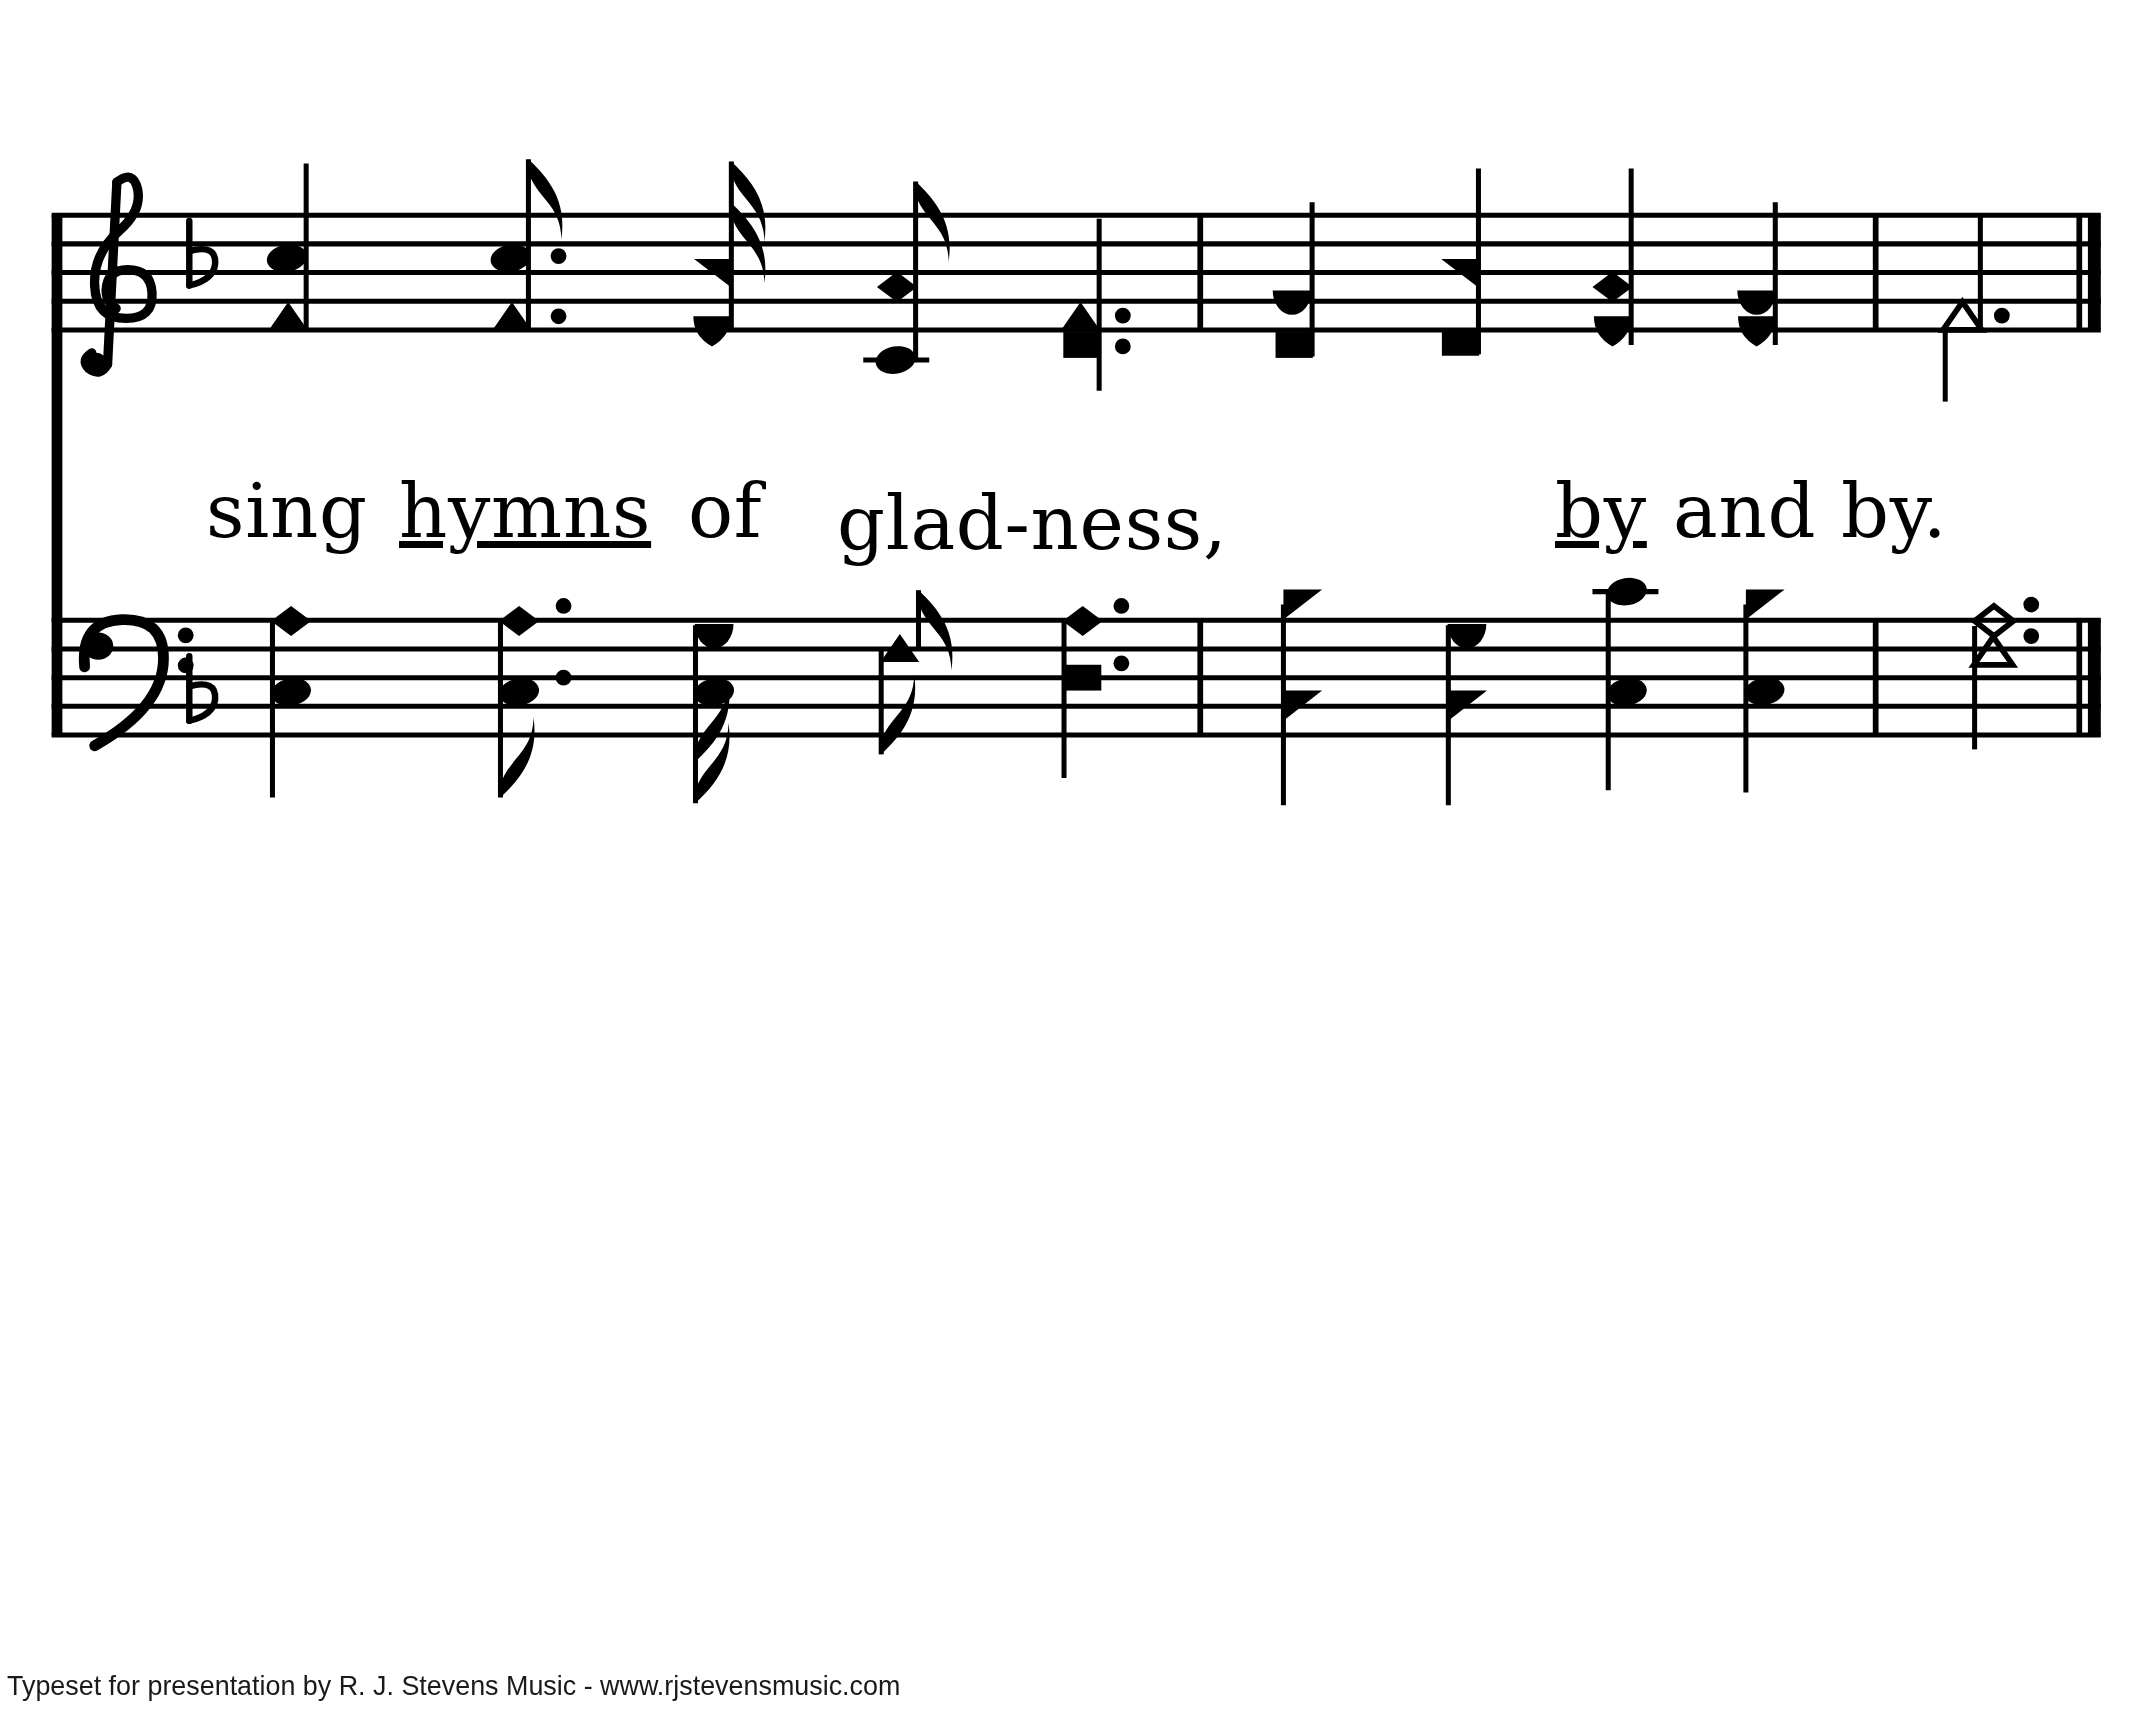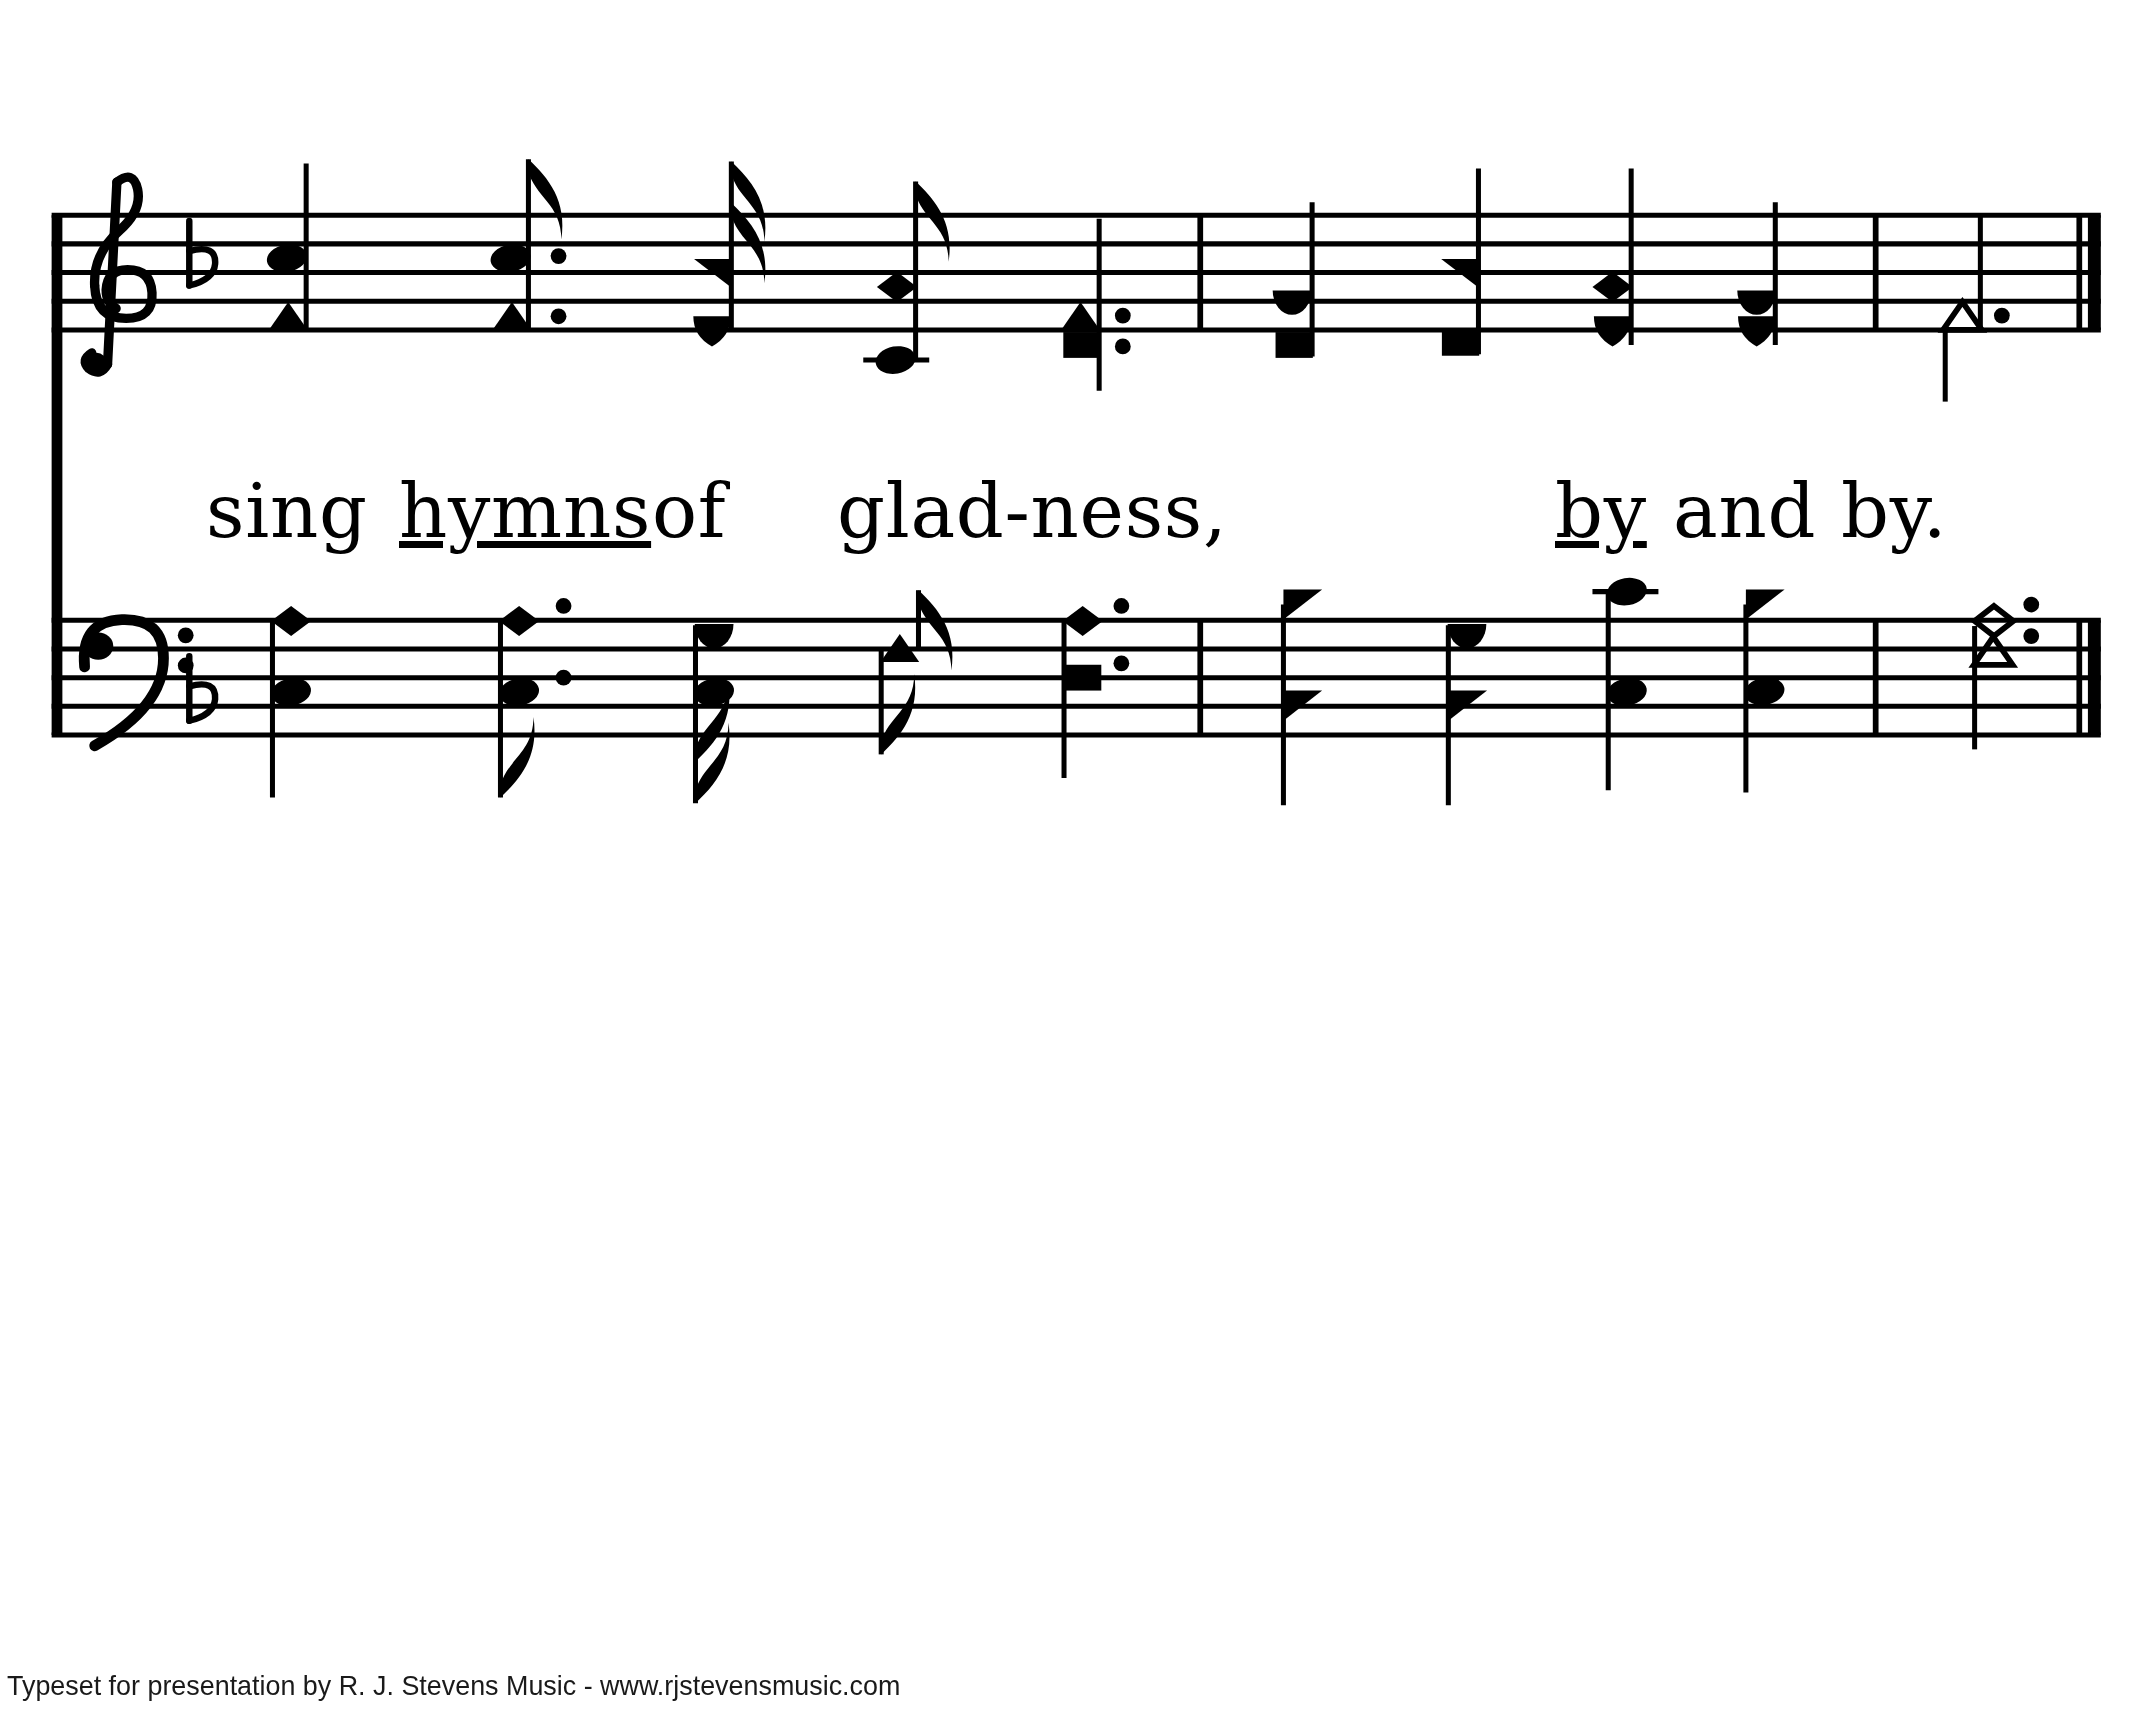--- a/index.html
+++ b/index.html
@@ -129,21 +129,21 @@
       <ellipse cx="2461" cy="964" rx="28" ry="19" fill="#000000" transform="rotate(-10 2461 964)"></ellipse>
       <line x1="2754" y1="873" x2="2754" y2="1045" stroke="#000000" stroke-width="7"></line>
       <polygon points="2781,845 2808,866 2781,887 2754,866" fill="none" stroke="#000000" stroke-width="8"></polygon>
       <polygon points="2780,888 2807,927 2753,927" fill="none" stroke="#000000" stroke-width="8"></polygon>
       <circle cx="2833" cy="843" r="11" fill="#000000"></circle>
       <circle cx="2833" cy="887" r="11" fill="#000000"></circle>
     </svg>
   <div id="lyrics-line">
       <span class="syllable" style="left: 206px;">sing</span>
       <span class="syllable" style="left: 399px; text-decoration: underline;">hymns</span>
-      <span class="syllable" style="left: 652px;">of</span>
-      <span class="syllable" style="left: 837px;">glad-ness,</span>
+      <span class="syllable" style="left: 688px;">of</span>
+      <span class="syllable" style="left: 837px; margin-top: 12px;">glad-ness,</span>
       <span class="syllable" style="left: 1555px; text-decoration: underline;">by</span>
       <span class="syllable" style="left: 1673px;">and</span>
       <span class="syllable" style="left: 1841px;">by.</span>
     </div>
   <div id="footer-credit">Typeset for presentation by R. J. Stevens Music  -  www.rjstevensmusic.com</div>
 </div>
 
 
 </body></html>

